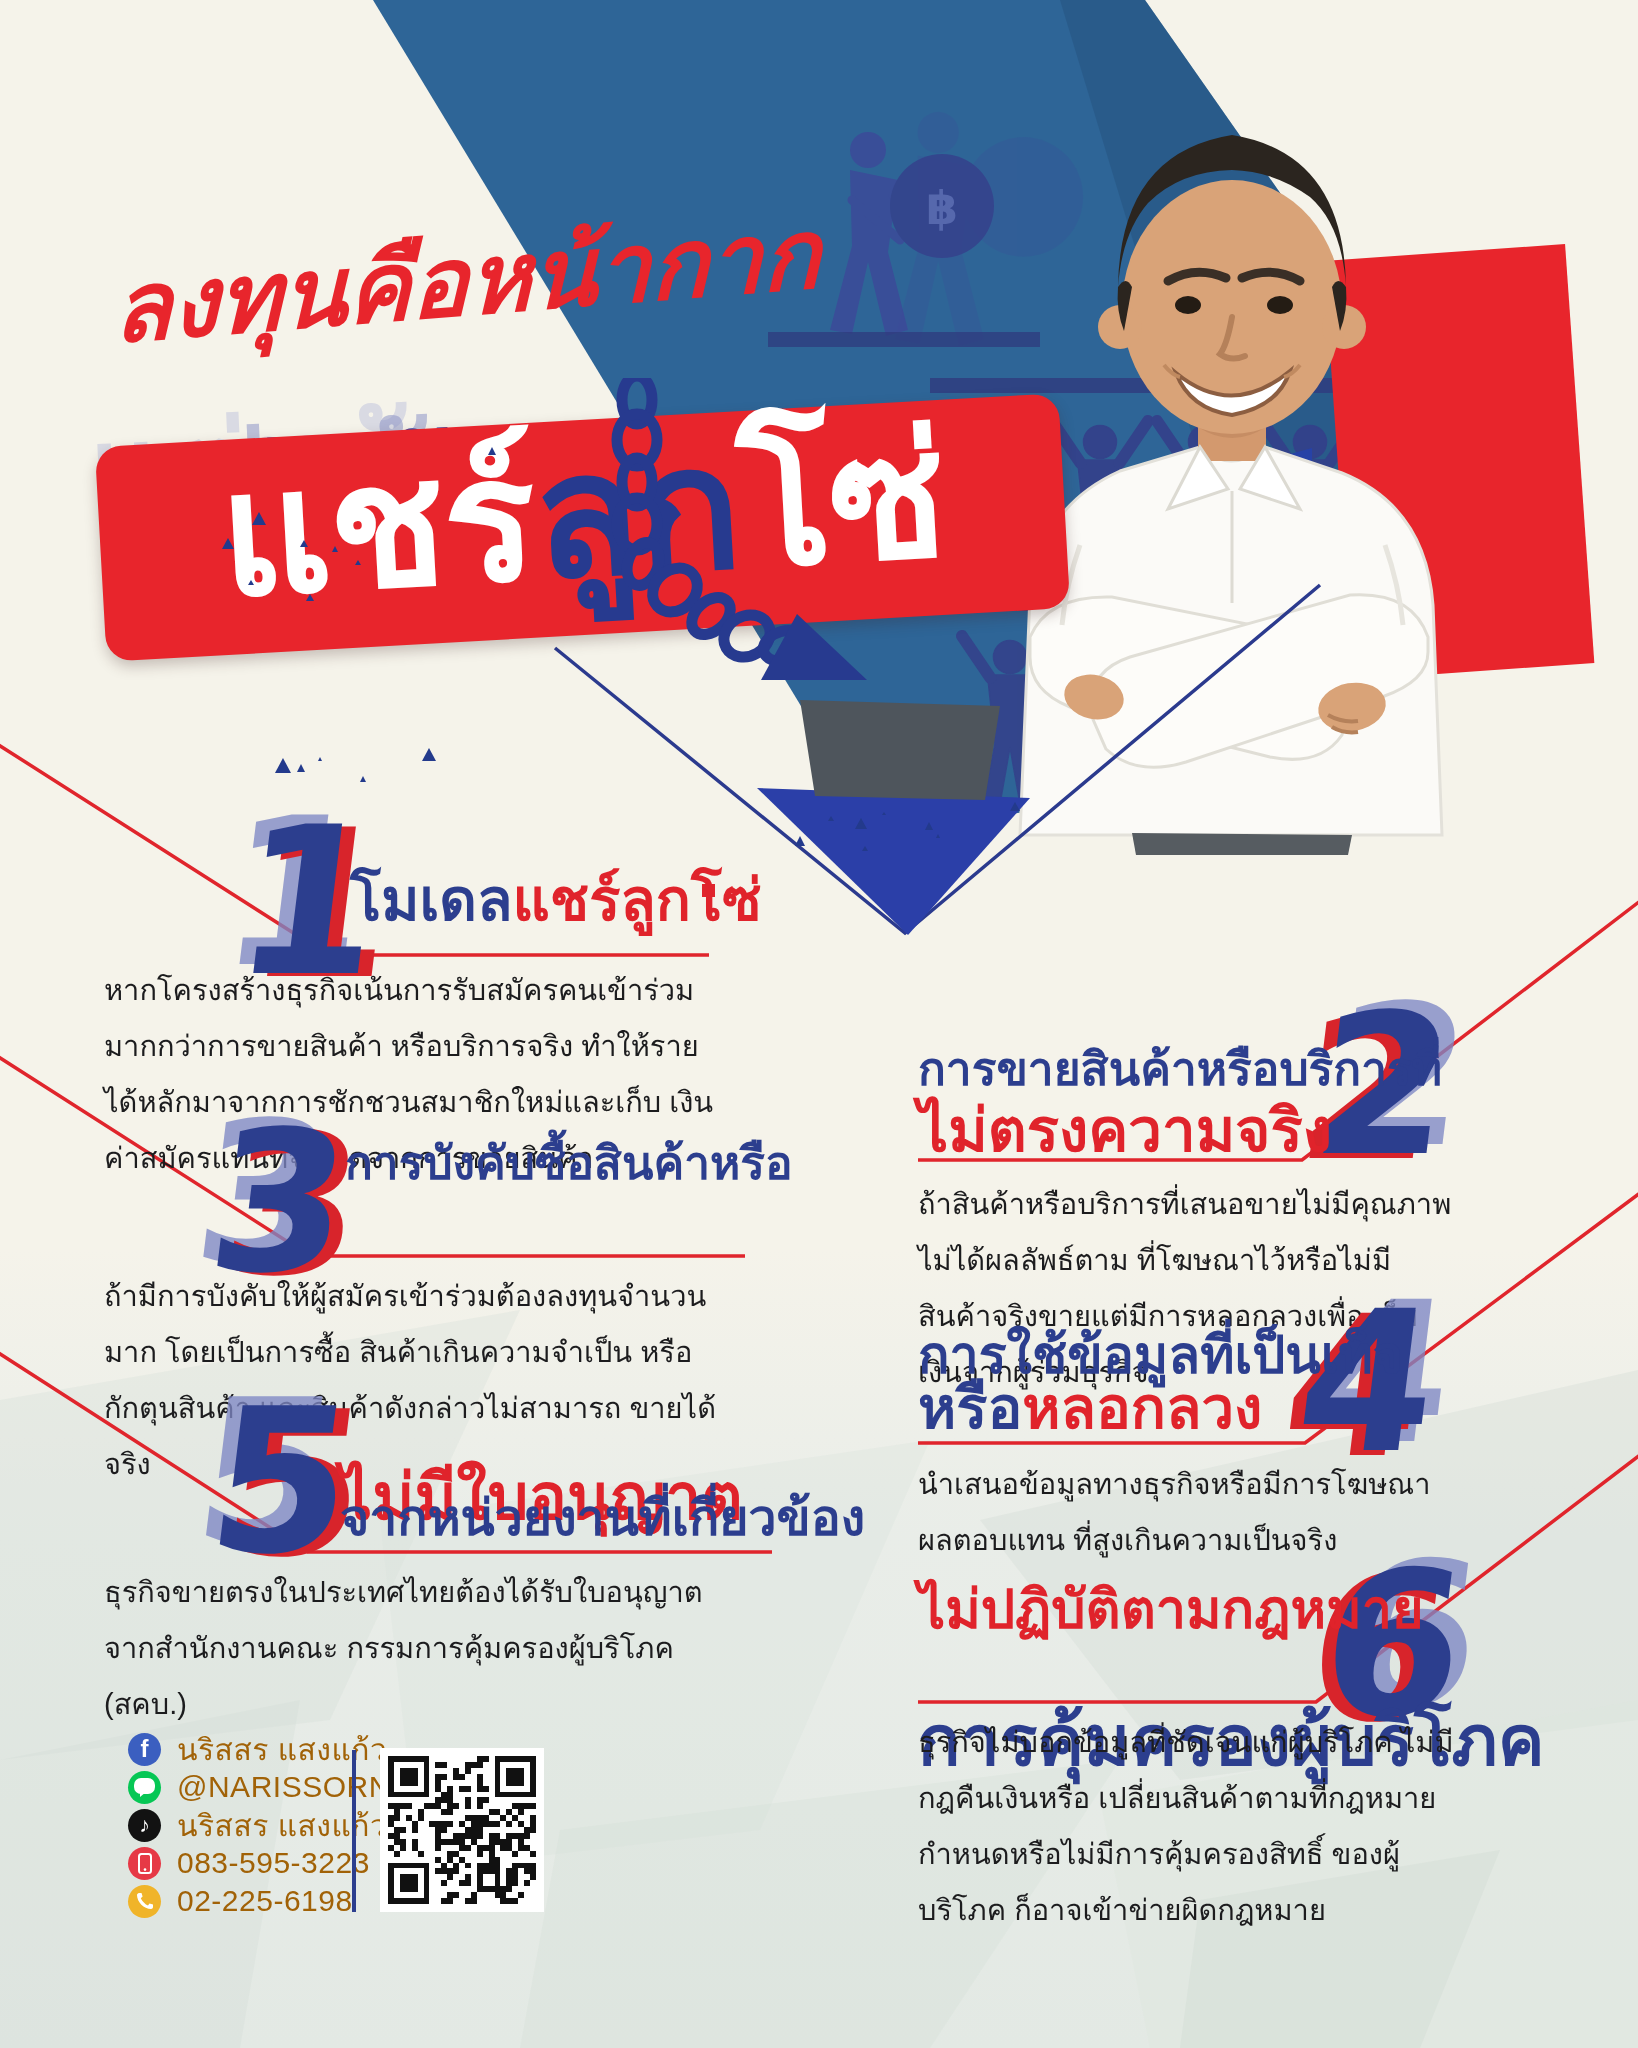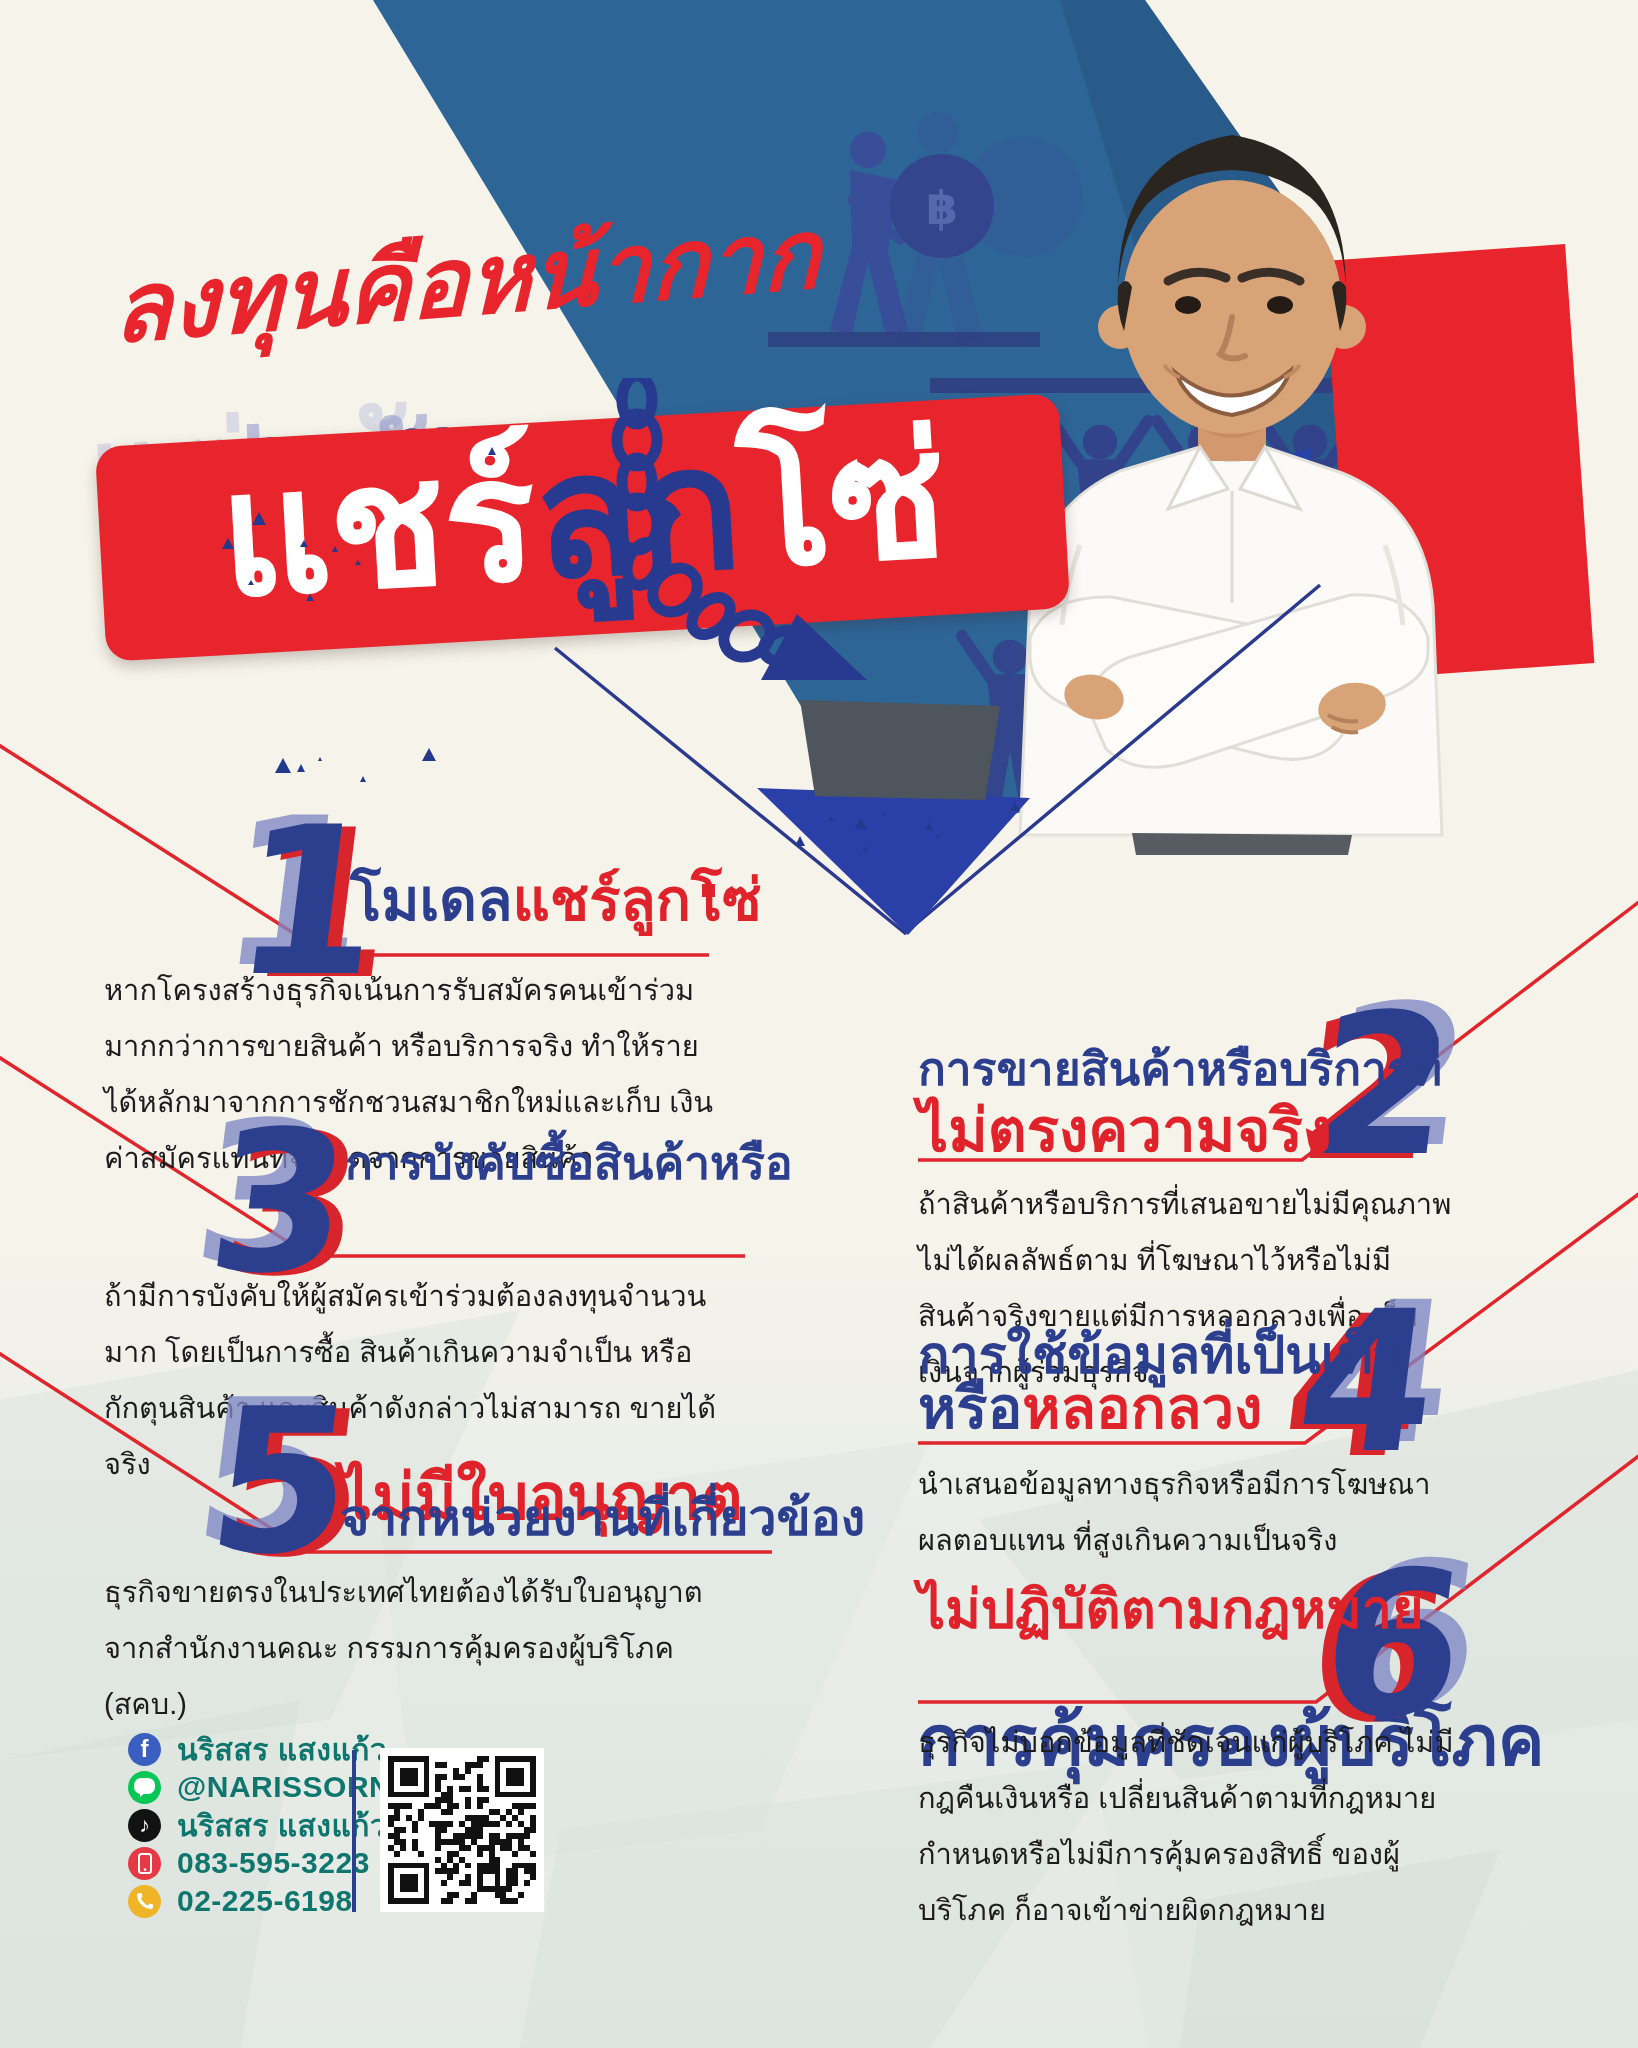--- a/index.html
+++ b/index.html
@@ -32,21 +32,21 @@
   .heading{position:absolute;margin:0;font-weight:700;line-height:1.3;white-space:nowrap;z-index:9;}
   .h-blue{color:#2c3e8e;}
   .h-red{color:#e0232b;}
   .body-text{position:absolute;margin:0;font-size:29px;font-weight:500;color:#1c1c1e;line-height:56px;z-index:9;}
 
   
   .contact{position:absolute;left:128px;top:1730px;z-index:10;}
   .c-row{display:flex;align-items:center;height:38px;margin-bottom:0;}
   .cicon{width:33px;height:33px;border-radius:50%;flex:0 0 33px;display:flex;align-items:center;justify-content:center;
     color:#fff;font-weight:800;margin-right:16px;}
-  .c-label{font-size:30px;font-weight:700;color:#0f766e;white-space:nowrap;letter-spacing:.5px;}
+  .c-label{font-size:30px;font-weight:400;color:#a16207;white-space:nowrap;letter-spacing:.5px;}
   .divider{position:absolute;left:352px;top:1750px;width:4px;height:162px;background:#2c3e8e;z-index:10;}
   .qr{position:absolute;left:380px;top:1748px;width:164px;height:164px;background:#fff;z-index:10;
     display:flex;align-items:center;justify-content:center;}
 
   
   .red-rect{position:absolute;left:1338px;top:252px;width:242px;height:420px;background:#e8252c;
     transform:rotate(-4deg);z-index:3;}
   .tri{position:absolute;width:0;height:0;z-index:8;}
   .sq{position:absolute;z-index:8;}
   .man{position:absolute;left:880px;top:75px;z-index:5;}

